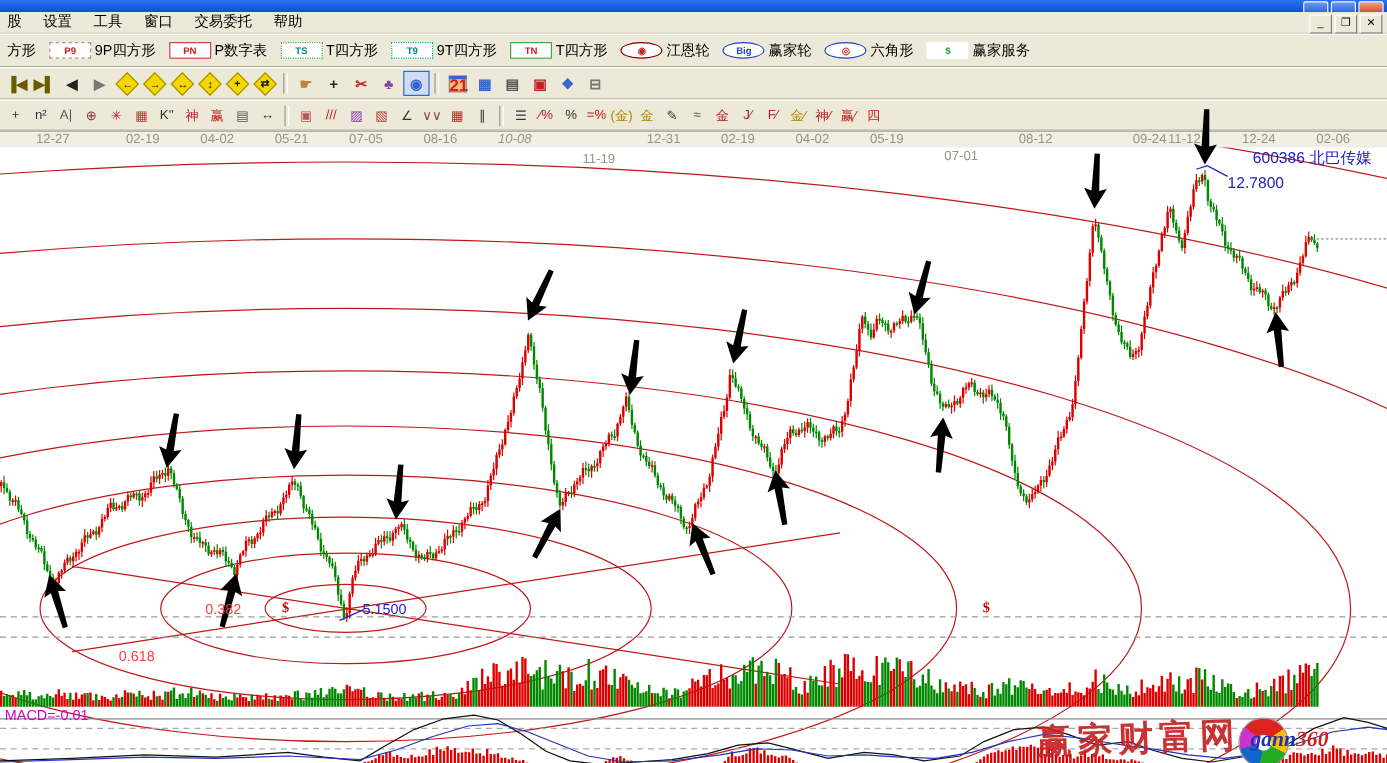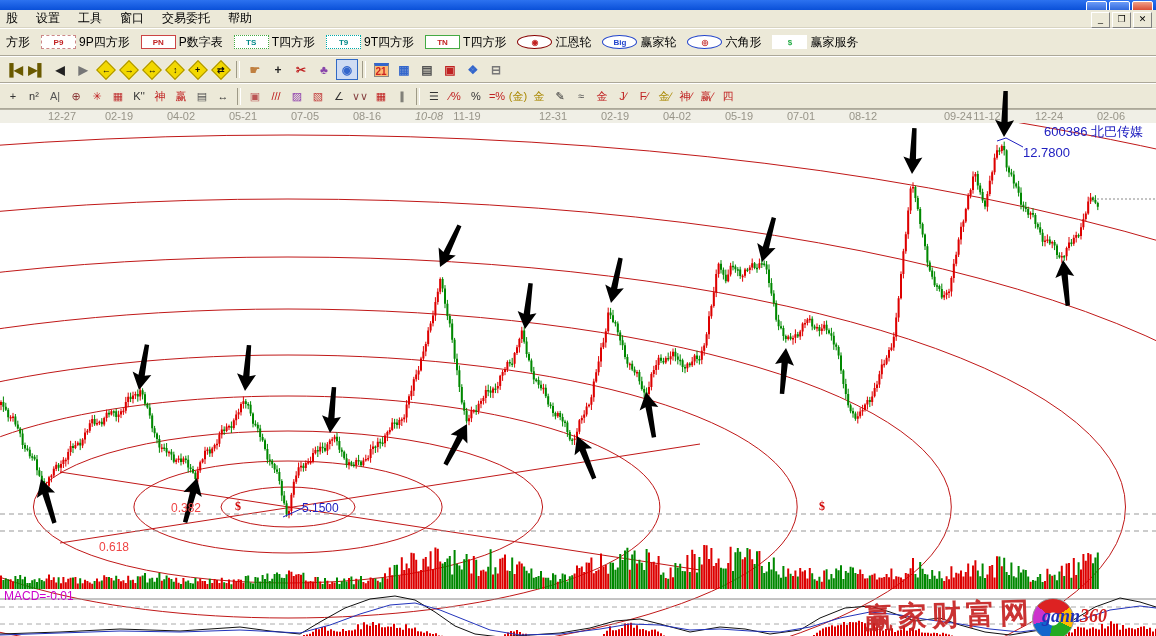--- a/index.html
+++ b/index.html
@@ -25,21 +25,21 @@
         justify-content:center;background:#fff;box-sizing:border-box}
   .round{border-radius:50%}
   .nav{height:27px;gap:1px;padding:0 3px}
   .nbtn{width:22px;height:21px;display:flex;align-items:center;justify-content:center;font-size:12px;font-weight:bold}
   .nbtn.pressed{background:#cfdcf3;border:1px solid #316ac5;box-sizing:border-box}
   .sep{width:2px;height:17px;border-left:1px solid #9e9a87;border-right:1px solid #fff;margin:0 3px}
   .dia{width:12px;height:12px;background:#f2d800;border:1px solid #a89000;transform:rotate(45deg);
        display:flex;align-items:center;justify-content:center}
   .diaA{transform:rotate(-45deg);font-size:9px;color:#111;font-weight:bold}
   .cal{width:15px;height:14px;background:#fdba74;border:1px solid #888;border-top:3px solid #36c;
-       font-size:10px;font-weight:bold;color:#c22;text-align:center;line-height:11px;box-sizing:border-box}
+       font-size:14px;font-weight:bold;color:#c22;text-align:center;line-height:11px;box-sizing:border-box}
   .draw{height:26px;gap:1px;padding:0 3px}
   .dbtn{min-width:20px;height:20px;display:flex;align-items:center;justify-content:center;
         font-size:11px;white-space:nowrap}
   
   .dates{height:14px;background:#f0efe6;position:relative;border-top:1px solid #b6b3a4;
          box-sizing:border-box;font-size:11px;color:#979488}
   .dt{position:absolute;top:0;width:44px;text-align:center}
   .chartarea{height:513px;background:#fff}
   #chart-svg{position:absolute;left:0;top:0;width:1156px;height:636px;pointer-events:none;z-index:5}
   .ov{position:absolute;z-index:6;pointer-events:none;white-space:nowrap;font-size:12px}
@@ -306,33 +306,33 @@
       <span style="color: rgb(192, 34, 34);">神∕</span>
     </span>
     <span class="dbtn">
       <span style="color: rgb(192, 34, 34);">赢∕</span>
     </span>
     <span class="dbtn">
       <span style="color: rgb(192, 34, 34);">四</span>
     </span>
   </div>
 <div class="dates" id="date-axis">
-    <span class="dt" style="left: 40px;">12-27</span>
+    <span class="dt" style="left: 22px;">12-27</span>
     <span class="dt" style="left: 97px;">02-19</span>
     <span class="dt" style="left: 159px;">04-02</span>
     <span class="dt" style="left: 221px;">05-21</span>
     <span class="dt" style="left: 283px;">07-05</span>
     <span class="dt" style="left: 345px;">08-16</span>
     <span class="dt" style="left: 407px; font-style: italic;">10-08</span>
-    <span class="dt" style="left: 445px;">11-19</span>
+    <span class="dt" style="left: 477px; margin-top: 17px;">11-19</span>
     <span class="dt" style="left: 531px;">12-31</span>
     <span class="dt" style="left: 593px;">02-19</span>
     <span class="dt" style="left: 655px;">04-02</span>
     <span class="dt" style="left: 717px;">05-19</span>
-    <span class="dt" style="left: 779px;">07-01</span>
+    <span class="dt" style="left: 779px; margin-top: 14px;">07-01</span>
     <span class="dt" style="left: 841px;">08-12</span>
     <span class="dt" style="left: 903px; margin-left: 33px;">09-24</span>
     <span class="dt" style="left: 965px;">11-12</span>
     <span class="dt" style="left: 1027px;">12-24</span>
     <span class="dt" style="left: 1089px;">02-06</span>
   </div>
 <div class="chartarea"></div>
 
 <svg id="chart-svg" viewBox="0 0 1156 636">
     <defs>

